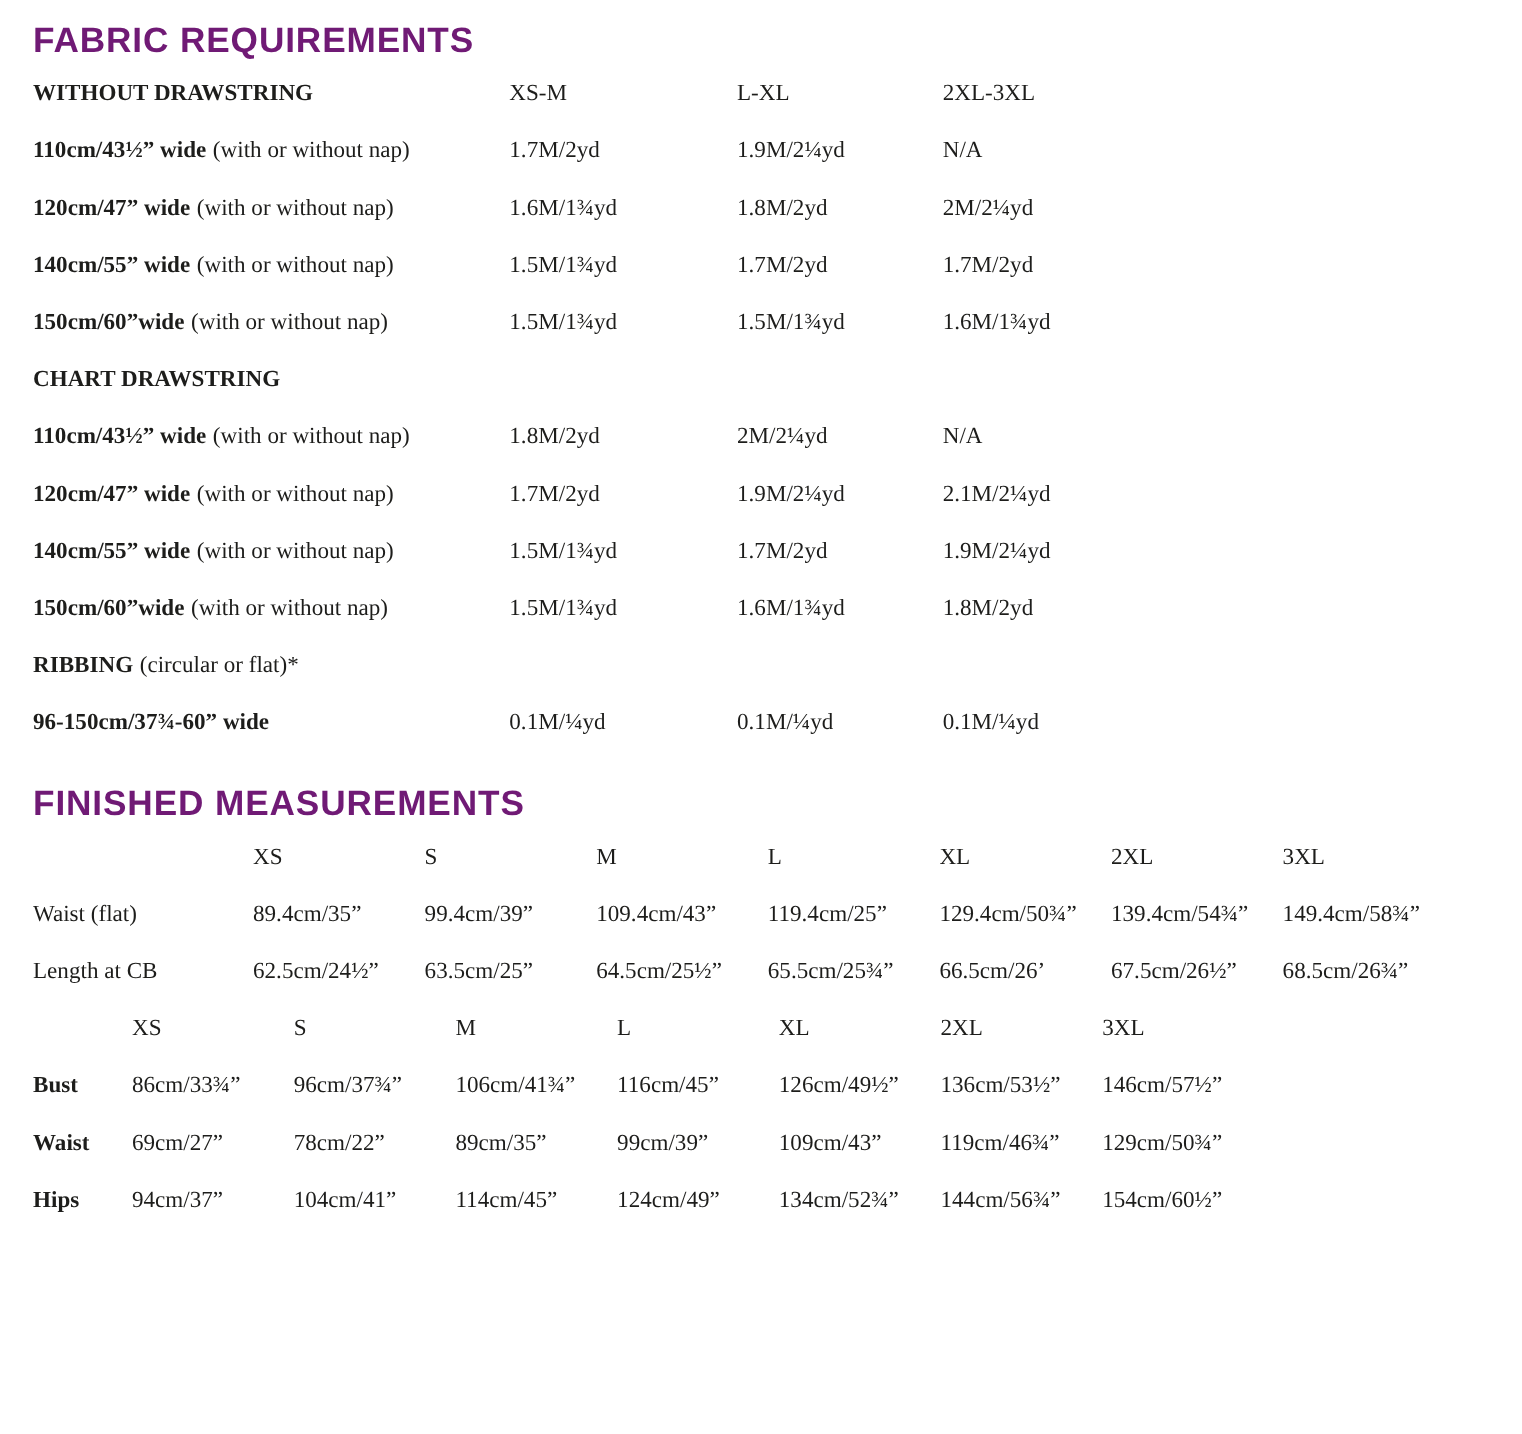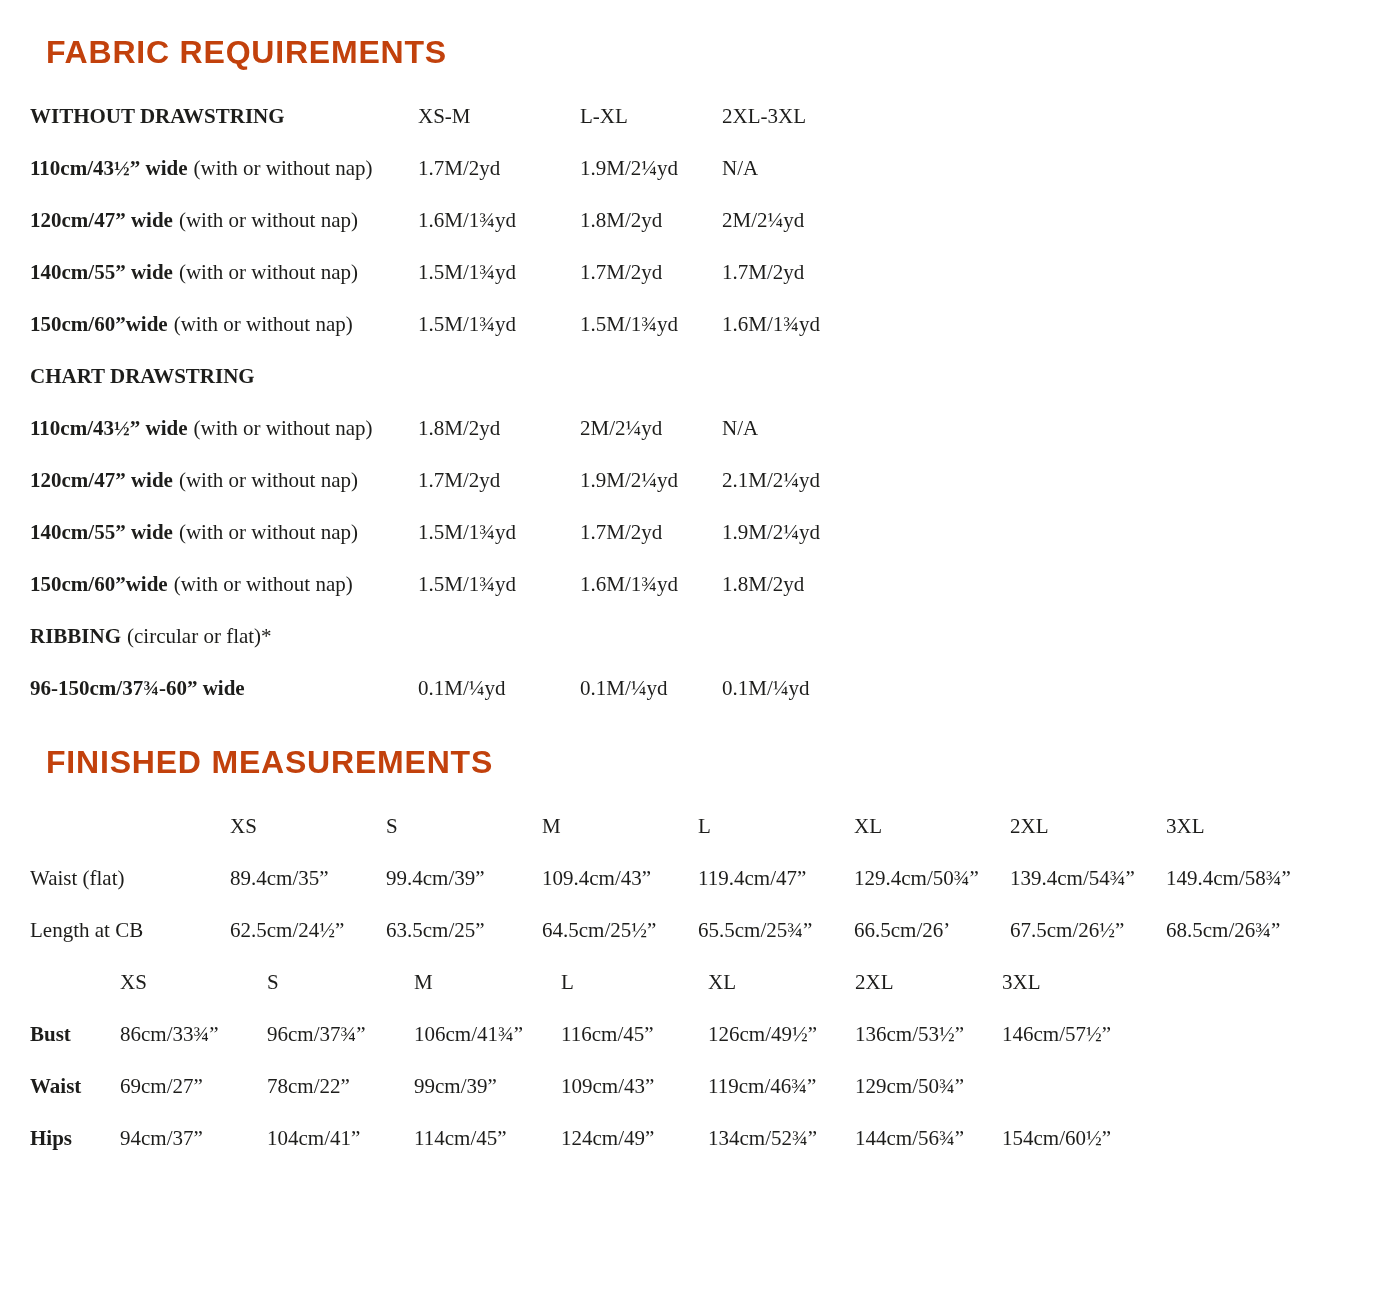--- a/index.html
+++ b/index.html
@@ -16,38 +16,39 @@
     overflow: hidden;
   }
   .page {
     padding: 14px 30px 60px 30px;
   }
   .section-title {
     font-family: "Liberation Sans", sans-serif;
     font-weight: bold;
     font-size: 32px;
     letter-spacing: 0.8px;
-    color: #c2410c;
-    margin: 16px;
+    color: #701a75;
+    margin: 0;
     line-height: 44px;
   }
   .section-title.spaced {
     margin-top: 26px;
   }
   .t-row {
     display: grid;
     height: 52px;
     align-items: center;
     font-size: 21px;
     line-height: 52px;
     white-space: nowrap;
   }
   
   .fab .t-row {
     grid-template-columns: 388px 162px 142px 1fr;
+    gap: 45px;
   }
   
   .fin .t-row {
     grid-template-columns: 200px repeat(7, 156px);
   }
   
   .size .t-row {
     grid-template-columns: 90px repeat(7, 147px);
   }
   .bold {
@@ -170,21 +171,21 @@
       <div class="col-header">2XL</div>
       <div class="col-header">3XL</div>
     </div>
 
 
     <div class="t-row">
       <div>Waist (flat)</div>
       <div>89.4cm/35”</div>
       <div>99.4cm/39”</div>
       <div>109.4cm/43”</div>
-      <div>119.4cm/47”</div>
+      <div>119.4cm/25”</div>
       <div>129.4cm/50¾”</div>
       <div>139.4cm/54¾”</div>
       <div>149.4cm/58¾”</div>
     </div>
 
     <div class="t-row">
       <div>Length at CB</div>
       <div>62.5cm/24½”</div>
       <div>63.5cm/25”</div>
       <div>64.5cm/25½”</div>
@@ -218,20 +219,21 @@
       <div>116cm/45”</div>
       <div>126cm/49½”</div>
       <div>136cm/53½”</div>
       <div>146cm/57½”</div>
     </div>
 
     <div class="t-row">
       <div class="bold">Waist</div>
       <div>69cm/27”</div>
       <div>78cm/22”</div>
+      <div>89cm/35”</div>
       <div>99cm/39”</div>
       <div>109cm/43”</div>
       <div>119cm/46¾”</div>
       <div>129cm/50¾”</div>
     </div>
 
     <div class="t-row">
       <div class="bold">Hips</div>
       <div>94cm/37”</div>
       <div>104cm/41”</div>

